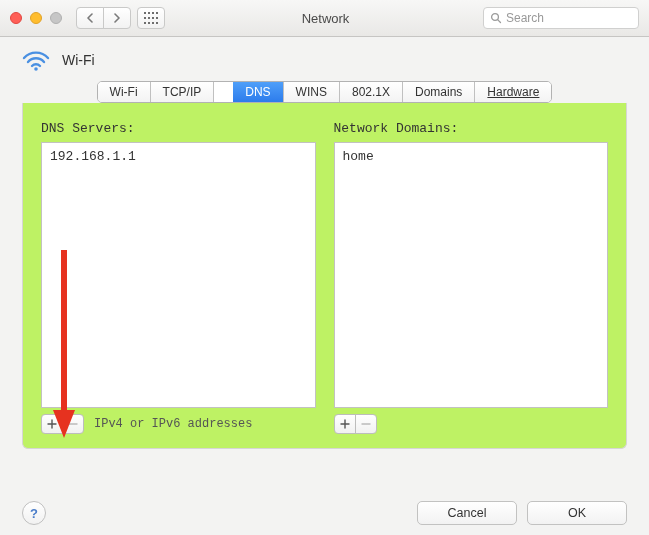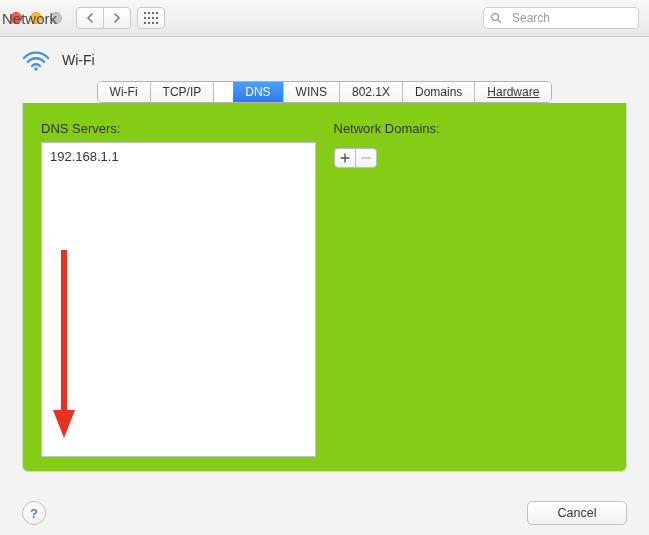--- a/index.html
+++ b/index.html
@@ -68,40 +68,40 @@
     border-radius: 4px;
     display: flex;
     align-items: center;
     justify-content: center;
     box-sizing: border-box;
   }
   .title {
     position: absolute;
     left: 2px;
     right: 0;
-    text-align: left;
-    font-size: 15px;
+    text-align: center;
+    font-size: 13px;
     color: #4a4a4a;
     pointer-events: none;
   }
   .search {
     margin-left: auto;
     margin-right: 10px;
     width: 156px;
     height: 22px;
     background: #fff;
     border: 1px solid #d0d0cf;
     border-radius: 4px;
     display: flex;
     align-items: center;
     padding: 0 6px;
     box-sizing: border-box;
     color: #999;
     font-size: 12px;
-    gap: 10px;
+    gap: 4px;
   }
 
   
   .header-row {
     display: flex;
     align-items: center;
     gap: 12px;
     padding: 12px 22px 6px 22px;
   }
   .wifi-label {
@@ -133,46 +133,47 @@
   .seg:last-child { border-right: none; text-decoration: underline; }
   .seg.active {
     background: linear-gradient(#4f9ff9,#2d7cec);
     color: #fff;
     margin-left: 19px;
   }
 
   
   .panel {
     margin: 0 22px 0 22px;
-    background: #84cc16;
+    background: #bef264;
     border: 1px solid #d6d6d4;
     border-top: none;
     border-bottom-left-radius: 6px;
     border-bottom-right-radius: 6px;
     padding: 18px 18px 14px 18px;
     box-sizing: border-box;
+    font-family: Liberation Mono, monospace;
   }
   .columns {
     display: flex;
     gap: 18px;
   }
   .col {
     flex: 1;
     display: flex;
     flex-direction: column;
   }
   .col-label {
     font-size: 13px;
     margin-bottom: 6px;
     color: #333;
   }
   .listbox {
     background: #fff;
     border: 1px solid #c2c2c1;
-    height: 315px;
+    height: 266px;
     box-sizing: border-box;
     overflow: auto;
     font-size: 13px;
     padding: 4px 6px;
   }
   .list-item {
     padding: 2px 2px;
     color: #333;
   }
   .btn-row {
@@ -329,24 +330,42 @@
   </div>
 
   <div class="panel">
     <div class="columns">
 
       <div class="col">
         <div class="col-label">DNS Servers:</div>
         <div class="listbox" id="dns-list">
             <div class="list-item">192.168.1.1</div>
           </div>
+        <div class="btn-row">
+          <div class="pm-group">
+            <div class="pm-btn plus">
+              <svg width="10" height="10" viewBox="0 0 10 10">
+                  <path d="M5 1v8M1 5h8" stroke="#555" stroke-width="1.4" stroke-linecap="round"></path>
+                </svg>
+            </div>
+            <div class="pm-btn minus">
+              <svg width="10" height="10" viewBox="0 0 10 10">
+                  <path d="M1 5h8" stroke="#bbb" stroke-width="1.4" stroke-linecap="round"></path>
+                </svg>
+            </div>
+          </div>
+          <div class="hint">IPv4 or IPv6 addresses</div>
+        </div>
       </div>
 
       <div class="col">
         <div class="col-label">Network Domains:</div>
+        <div class="listbox" id="domains-list">
+            <div class="list-item">home</div>
+          </div>
         <div class="btn-row">
           <div class="pm-group">
             <div class="pm-btn plus">
               <svg width="10" height="10" viewBox="0 0 10 10">
                   <path d="M5 1v8M1 5h8" stroke="#555" stroke-width="1.4" stroke-linecap="round"></path>
                 </svg>
             </div>
             <div class="pm-btn minus">
               <svg width="10" height="10" viewBox="0 0 10 10">
                   <path d="M1 5h8" stroke="#bbb" stroke-width="1.4" stroke-linecap="round"></path>
@@ -364,16 +383,19 @@
   </svg>
 
   <div class="bottom-bar">
     <div class="help-btn">
       <span>?</span>
     </div>
     <div class="action-buttons">
       <div class="btn">
         <span>Cancel</span>
       </div>
+      <div class="btn">
+        <span>OK</span>
+      </div>
     </div>
   </div>
 
 </div>
 
 </body></html>

